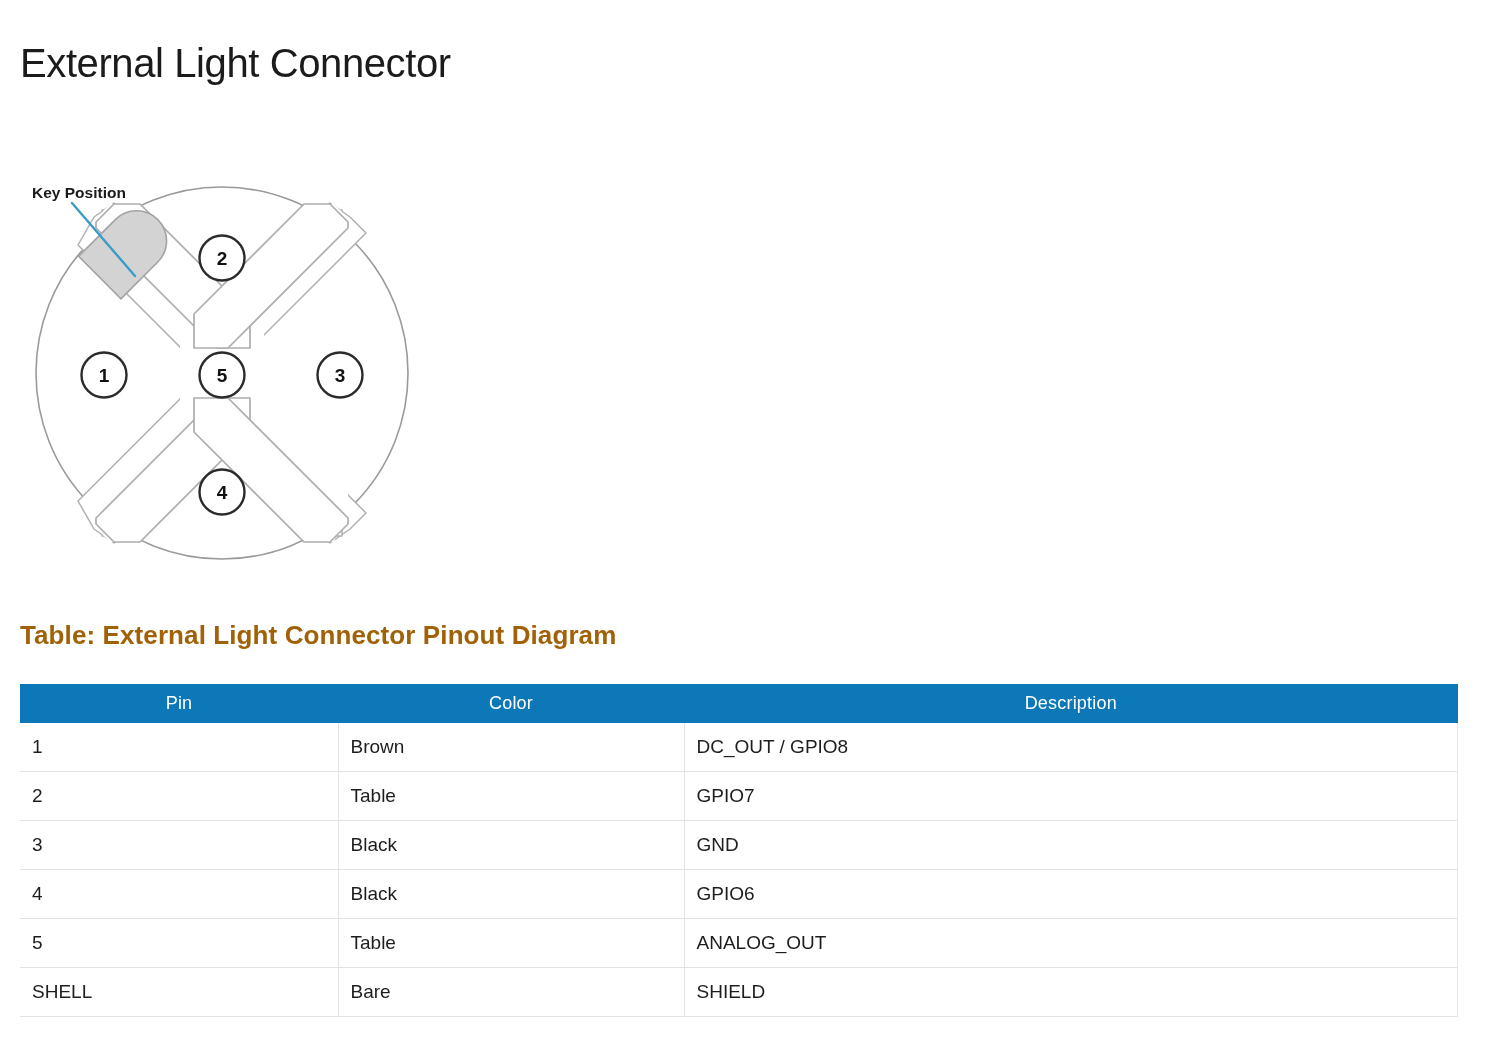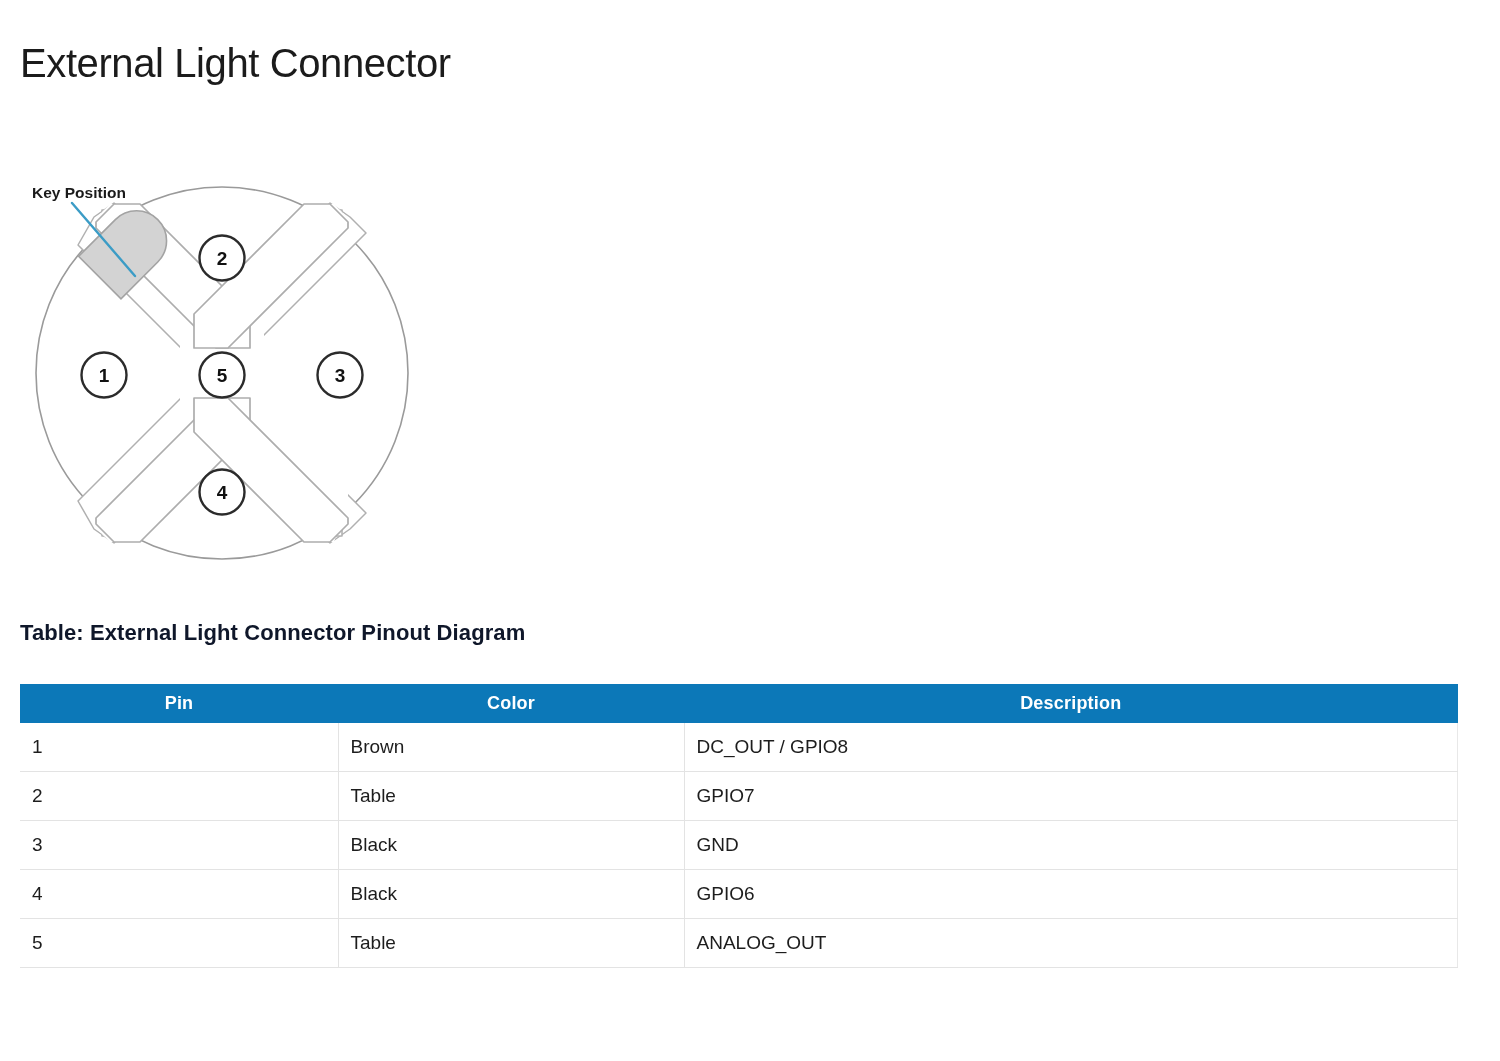--- a/index.html
+++ b/index.html
@@ -37,23 +37,23 @@
     width: 430px;
     height: 420px;
   }
   .figure svg { display: block; }
 
   
   .table-caption {
     position: absolute;
     left: 20px;
     top: 620px;
-    font-size: 22px;
+    font-size: 26px;
     font-weight: bold;
-    color: #0f172a;
+    color: #a16207;
     letter-spacing: 0.1px;
     white-space: nowrap;
   }
 
   
   .pinout-table-wrap {
     position: absolute;
     left: 20px;
     top: 684px;
     width: 1438px;
@@ -64,21 +64,21 @@
     table-layout: fixed;
     font-size: 19px;
   }
   table.pinout col.c-pin   { width: 318px; }
   table.pinout col.c-color { width: 346px; }
   table.pinout col.c-desc  { width: auto; }
 
   table.pinout thead th {
     background: #0c78b8;
     color: #ffffff;
-    font-weight: bold;
+    font-weight: normal;
     font-size: 18px;
     text-align: center;
     height: 39px;
     padding: 0 22px;
     border: none;
     letter-spacing: 0.2px;
   }
   table.pinout tbody td {
     height: 48px;
     padding: 0 0 0 12px;
@@ -230,15 +230,20 @@
       <tr>
         <td>4</td>
         <td>Black</td>
         <td>GPIO6</td>
       </tr>
       <tr>
         <td>5</td>
         <td>Table</td>
         <td>ANALOG_OUT</td>
       </tr>
+      <tr>
+        <td>SHELL</td>
+        <td>Bare</td>
+        <td>SHIELD</td>
+      </tr>
     </tbody>
   </table>
 </div>
 
 </body></html>

